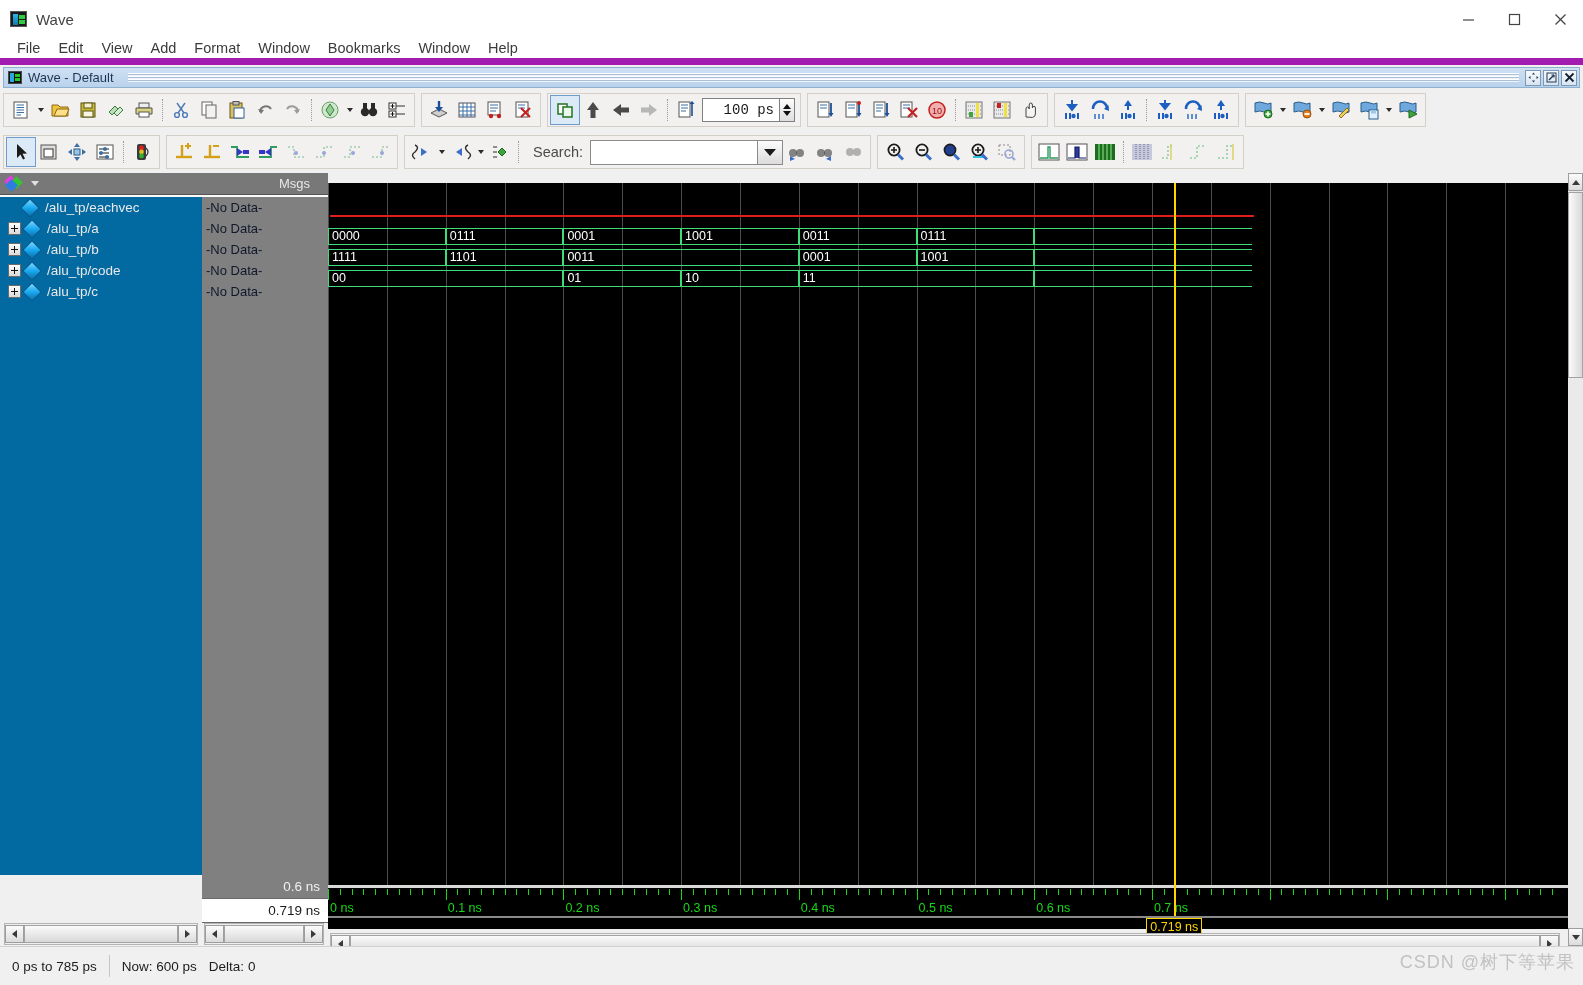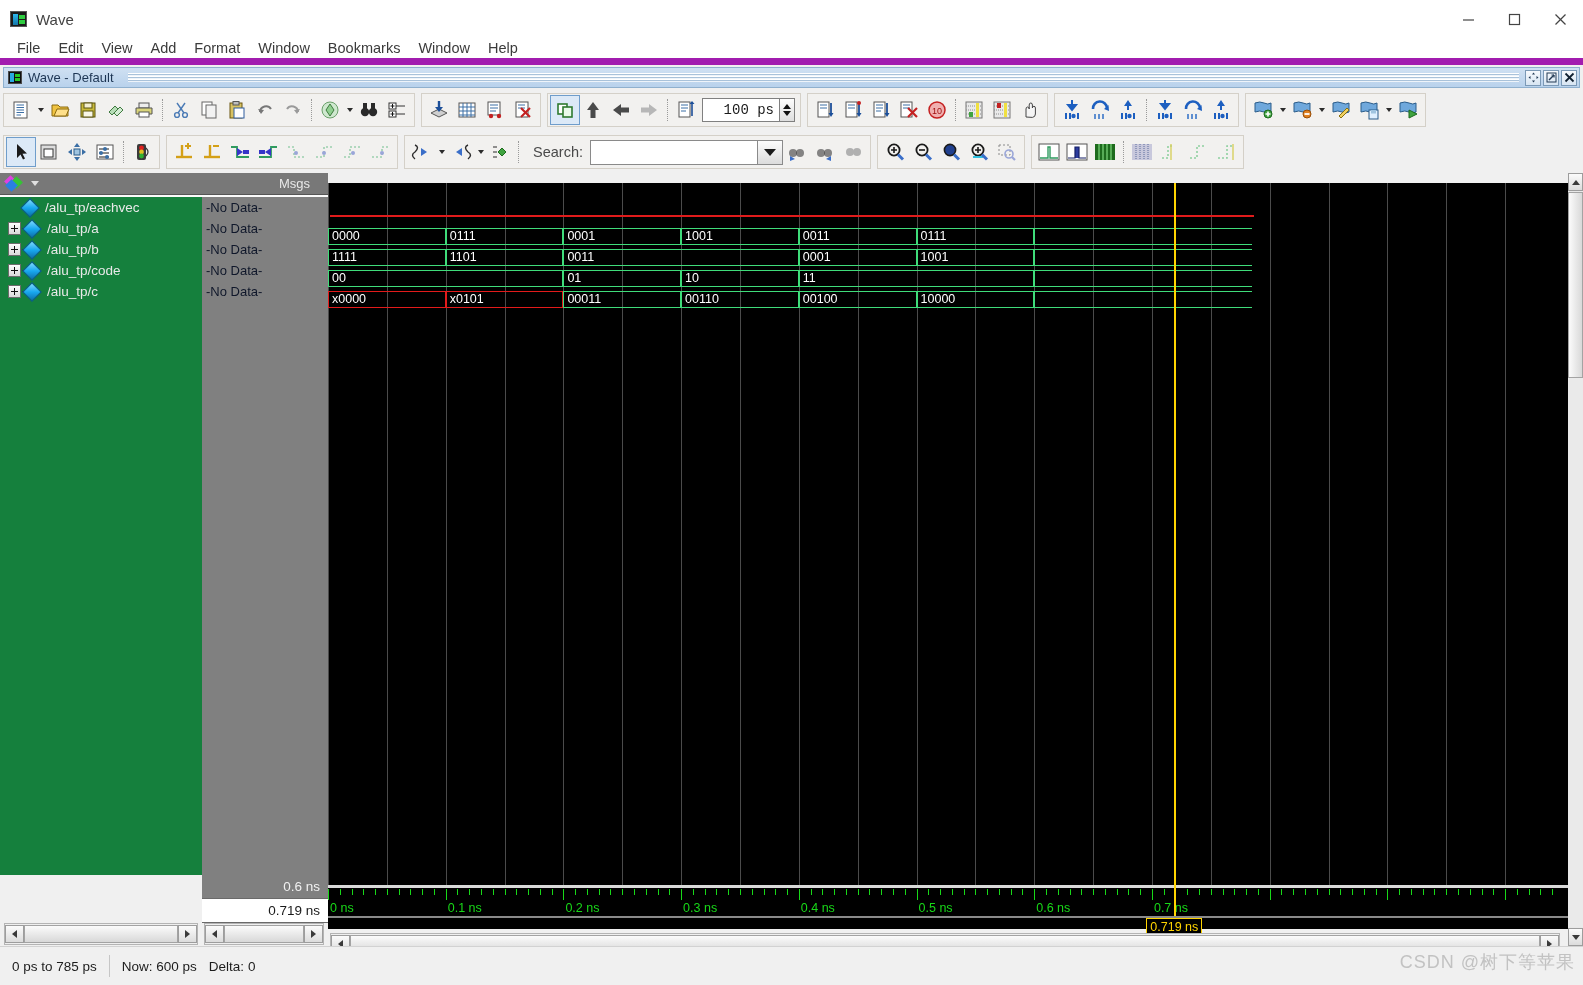--- a/index.html
+++ b/index.html
@@ -154,21 +154,21 @@
     position: absolute; width: 9px; height: 9px; transform: rotate(45deg);
   }
   .treeicon .d1 { left: 2px; top: 1px;  background: #e040e0; }
   .treeicon .d2 { left: 8px; top: 2px;  background: #35c435; }
   .treeicon .d3 { left: 3px; top: 5px;  background: #2a7fe0; }
   .hdrdrop { width: 0; height: 0; margin-left: 5px;
              border-left: 4px solid transparent; border-right: 4px solid transparent;
              border-top: 5px solid #e0e0e0; }
 
   .namelist { position: absolute; left: 0; top: 22px; width: 202px; height: 680px;
-              background: #15803d; border-top: 2px solid #fafafa; }
+              background: #0369a1; border-top: 2px solid #fafafa; }
   .msglist  { position: absolute; left: 0; top: 22px; width: 126px; height: 680px;
               background: #808080; border-top: 2px solid #fafafa; }
 
   .srow { height: 21px; display: flex; align-items: center; }
   .plusbox {
     width: 13px; height: 13px; border: 1px solid #6b6b6b;
     background: linear-gradient(#fdfdfd, #d9d9d9);
     position: relative; margin-left: 8px; flex: none;
   }
   .plusbox::before, .plusbox::after {
@@ -1129,29 +1129,20 @@
             <div class="seg" style="left: 235.414px; width: 235.414px;">0011</div>
             <div class="seg" style="left: 470.828px; width: 117.707px;">0001</div>
             <div class="seg" style="left: 588.535px; width: 117.707px;">1001</div>
             <div class="seg tail" style="left: 706.242px; width: 217.758px;"></div>
           </div>
           <div class="wrow" style="top: 85px;">
             <div class="seg" style="left: 0px; width: 235.414px;">00</div>
             <div class="seg" style="left: 235.414px; width: 117.707px;">01</div>
             <div class="seg" style="left: 353.121px; width: 117.707px;">10</div>
             <div class="seg" style="left: 470.828px; width: 235.414px;">11</div>
-            <div class="seg tail" style="left: 706.242px; width: 217.758px;"></div>
-          </div>
-          <div class="wrow" style="top: 106px;">
-            <div class="seg red" style="left: 0px; width: 117.707px;">x0000</div>
-            <div class="seg red" style="left: 117.707px; width: 117.707px;">x0101</div>
-            <div class="seg" style="left: 235.414px; width: 117.707px;">00011</div>
-            <div class="seg" style="left: 353.121px; width: 117.707px;">00110</div>
-            <div class="seg" style="left: 470.828px; width: 117.707px;">00100</div>
-            <div class="seg" style="left: 588.535px; width: 117.707px;">10000</div>
             <div class="seg tail" style="left: 706.242px; width: 217.758px;"></div>
           </div>
           <div class="cursorline" style="left: 846.313px; background: rgb(255, 212, 0);"></div>
         </div>
       <div class="ruler" id="time-ruler">
           <div class="topline"></div>
           <div class="tick major" style="left: 0px;"></div>
           <div class="tick minor" style="left: 11.7707px;"></div>
           <div class="tick minor" style="left: 23.5414px;"></div>
           <div class="tick minor" style="left: 35.3121px;"></div>

